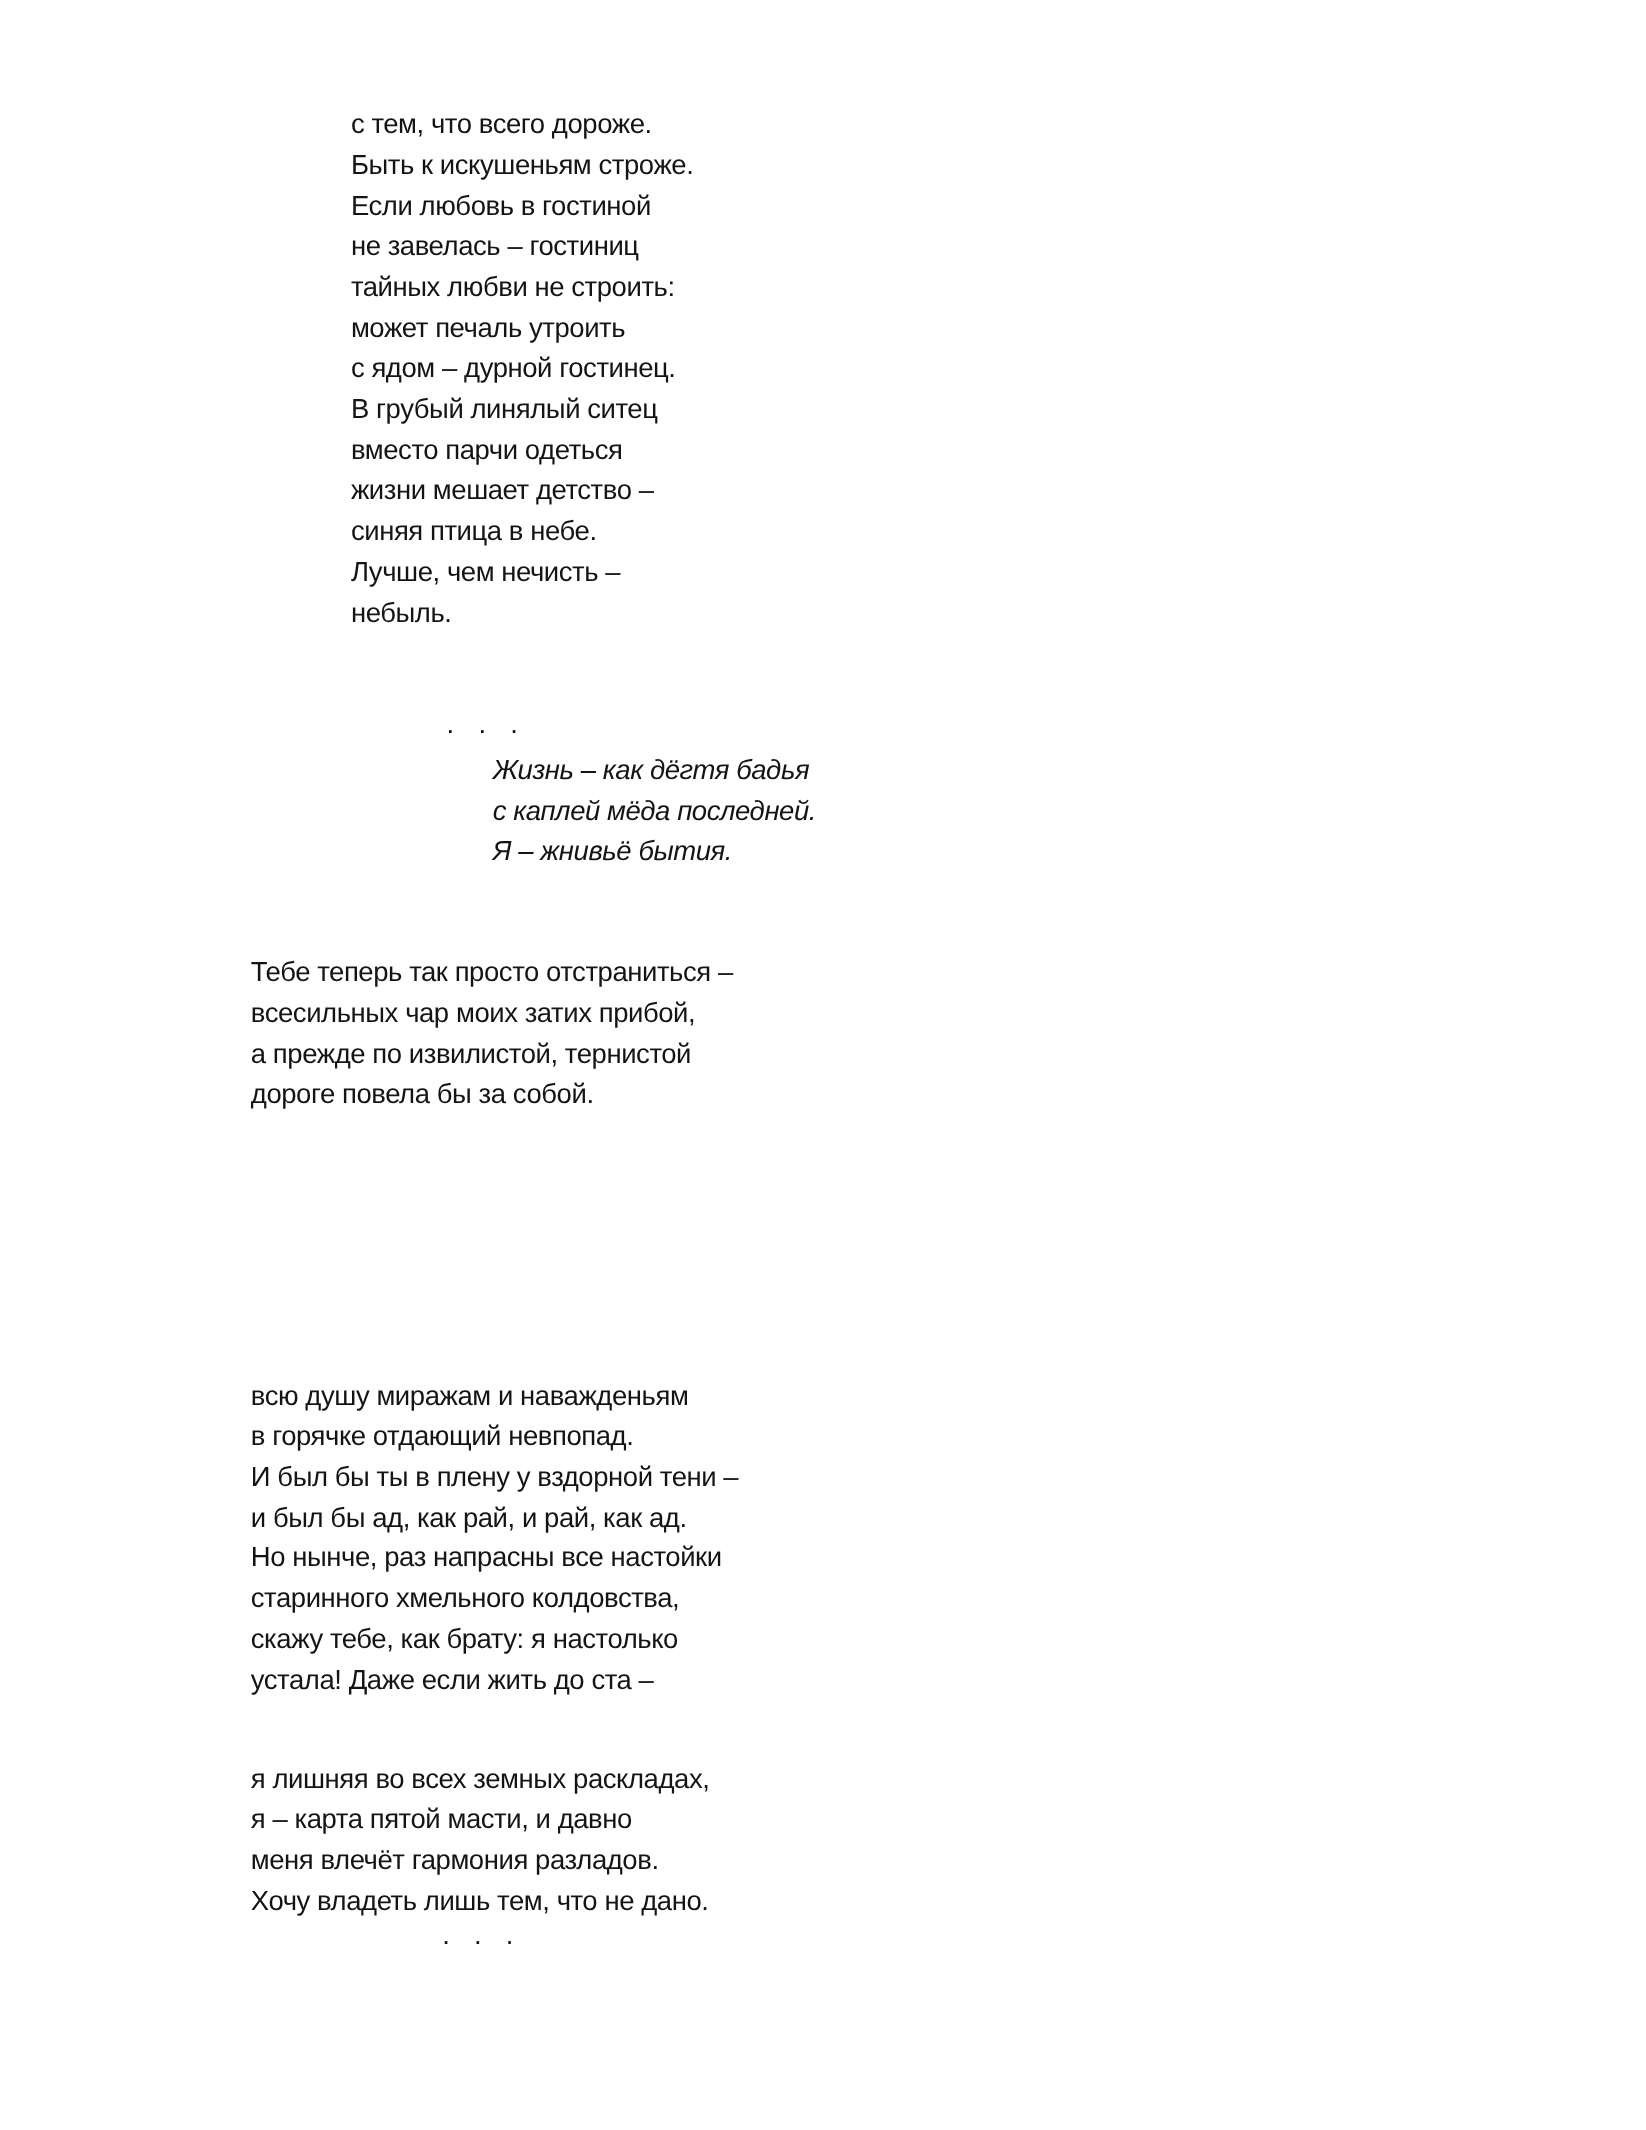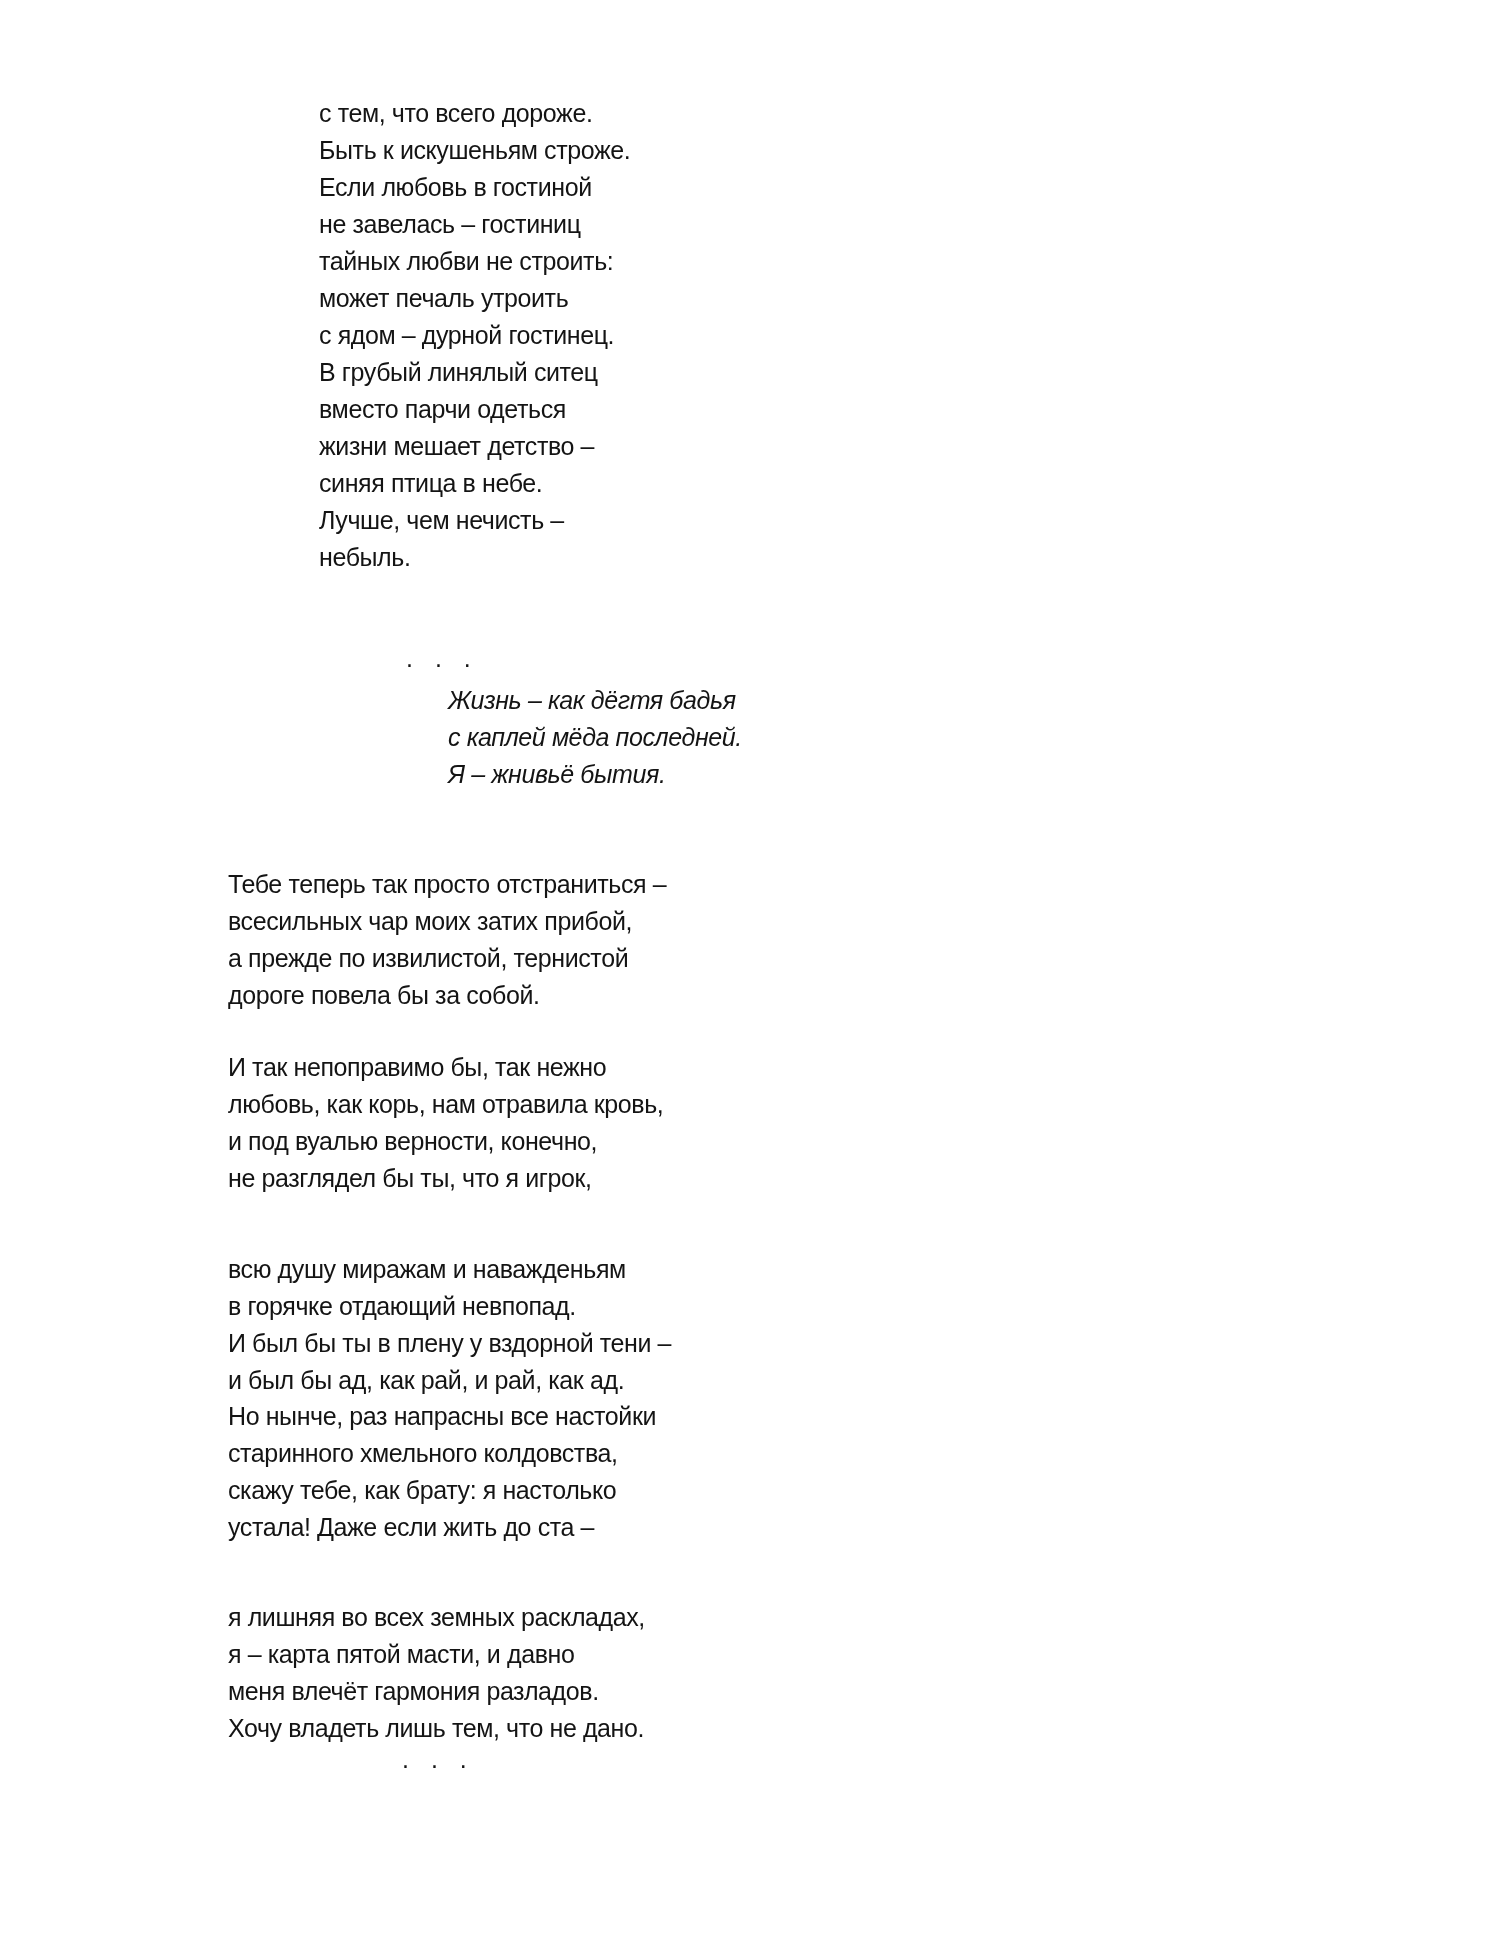--- a/index.html
+++ b/index.html
@@ -66,26 +66,20 @@
     <div class="line">Я – жнивьё бытия.</div>
   </div>
 
   <div class="textblock" style="left:228px; top:866px;">
     <div class="line">Тебе теперь так просто отстраниться –</div>
     <div class="line">всесильных чар моих затих прибой,</div>
     <div class="line">а прежде по извилистой, тернистой</div>
     <div class="line">дороге повела бы за собой.</div>
   </div>
 
-  <div class="textblock" style="left:228px; top:1049px;">
-    <div class="line">И так непоправимо бы, так нежно</div>
-    <div class="line">любовь, как корь, нам отравила кровь,</div>
-    <div class="line">и под вуалью верности, конечно,</div>
-    <div class="line">не разглядел бы ты, что я игрок,</div>
-  </div>
 
   <div class="textblock" style="left:228px; top:1233px;margin-top:18px;">
     <div class="line">всю душу миражам и наважденьям</div>
     <div class="line">в горячке отдающий невпопад.</div>
     <div class="line">И был бы ты в плену у вздорной тени –</div>
     <div class="line">и был бы ад, как рай, и рай, как ад.</div>
   </div>
 
   <div class="textblock" style="left:228px; top:1398px;">
     <div class="line">Но нынче, раз напрасны все настойки</div>

